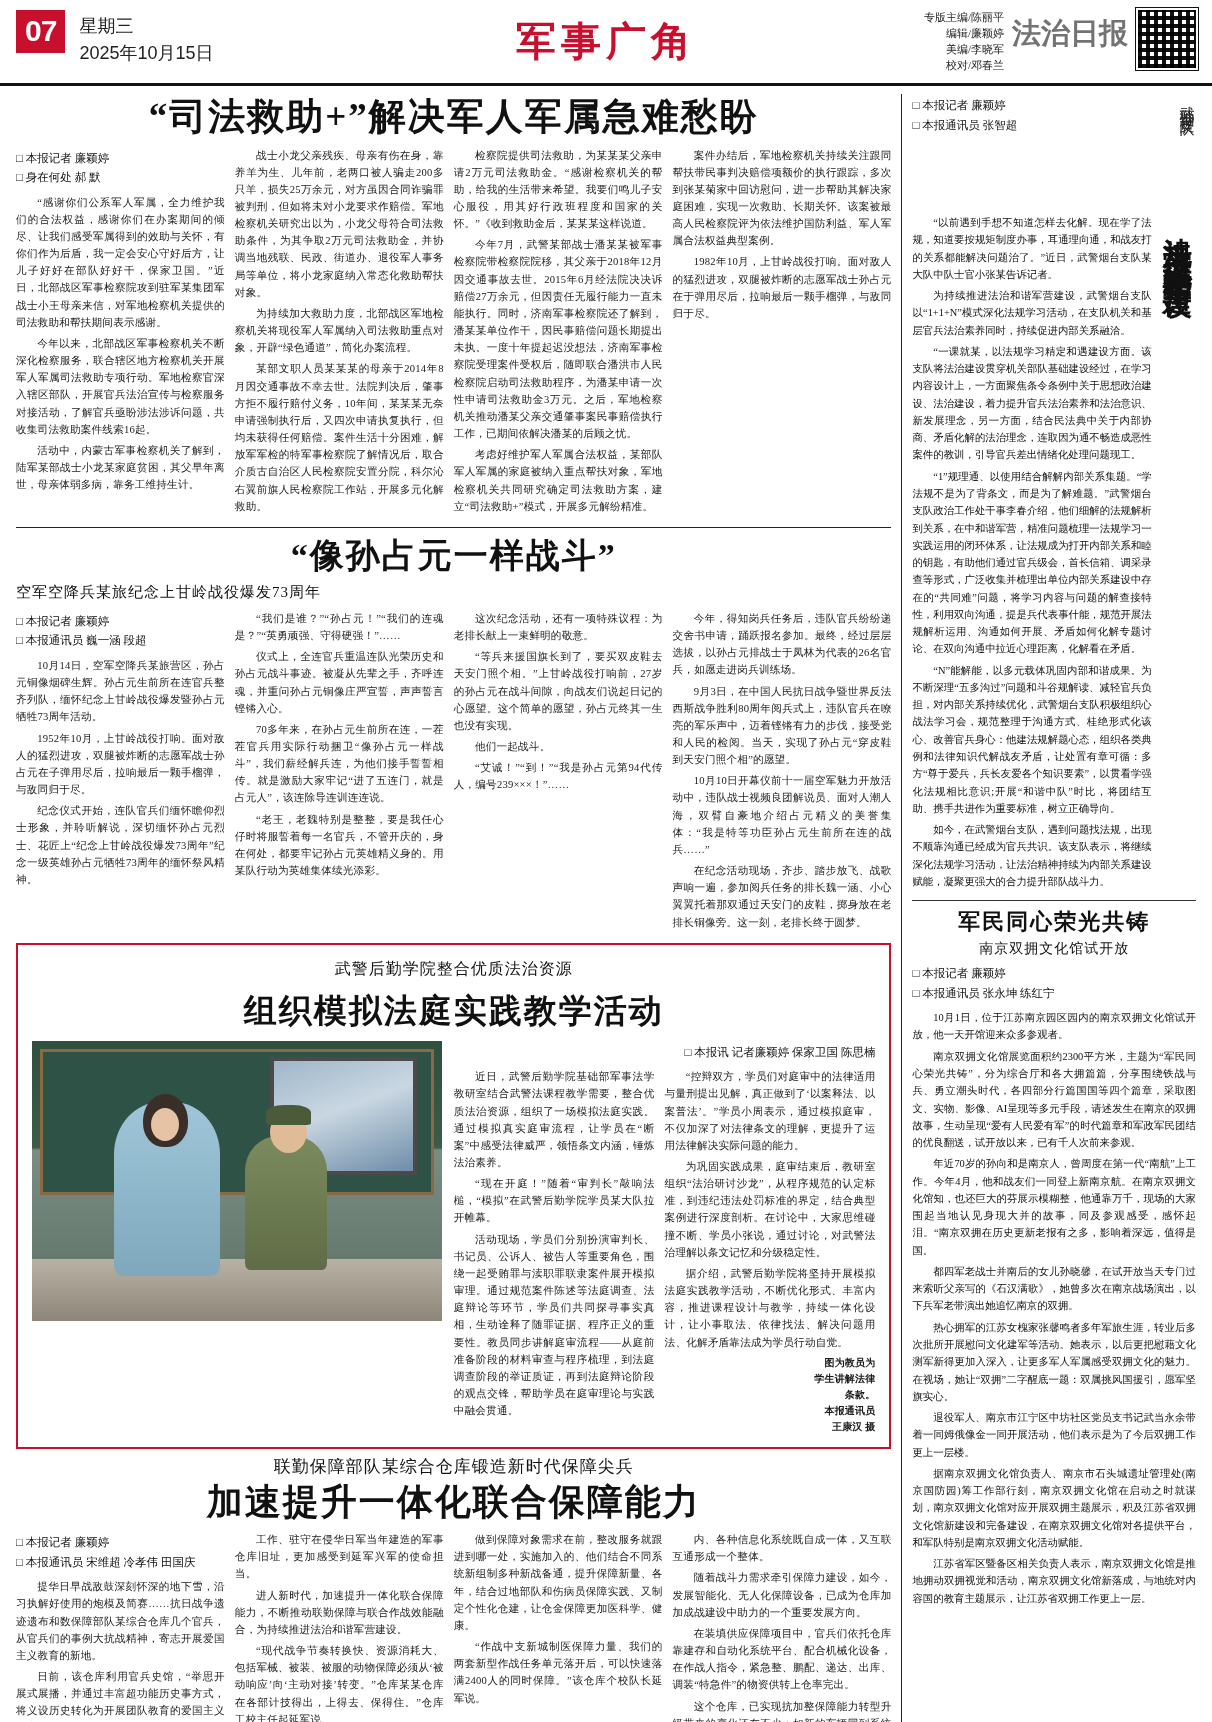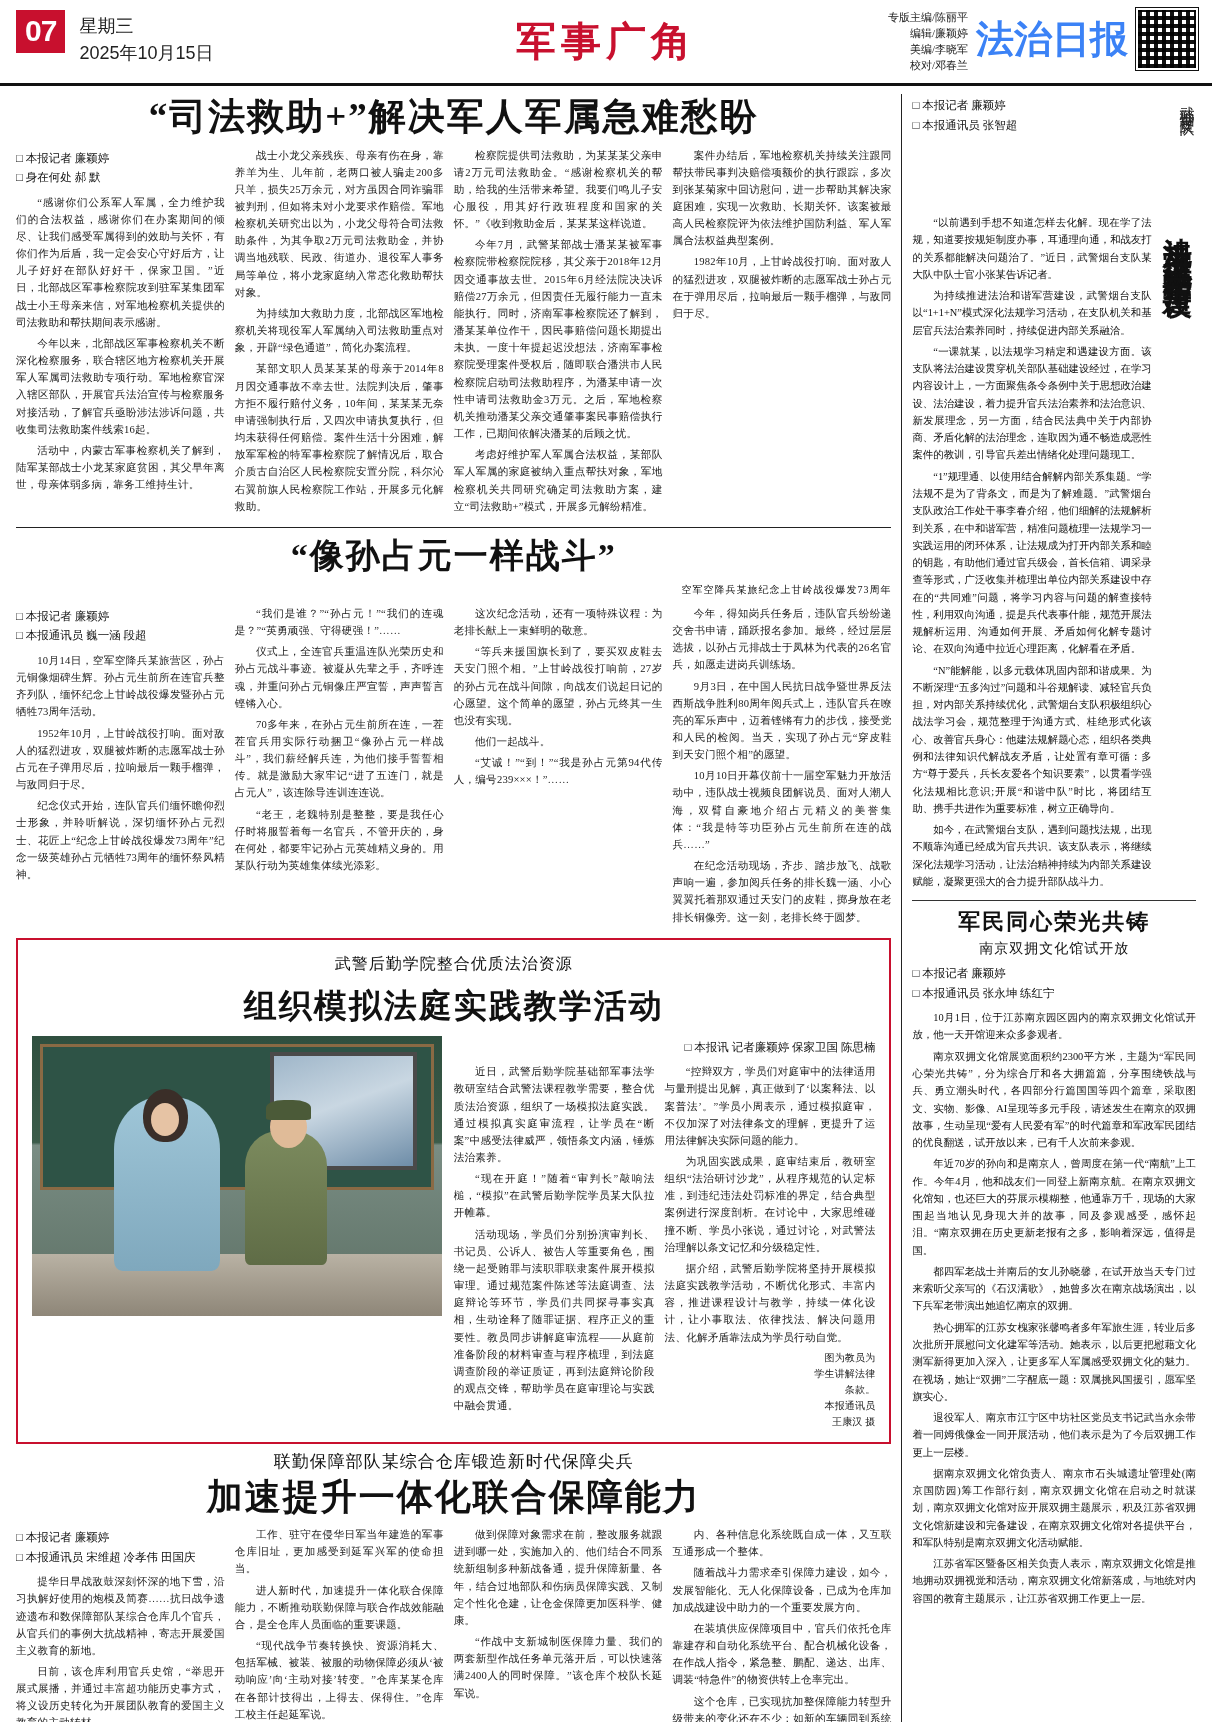--- a/index.html
+++ b/index.html
@@ -54,24 +54,24 @@
 
   .mh-right {
     position: absolute;
     right: 14px; top: 8px;
     display: flex;
     align-items: flex-start;
     gap: 8px;
   }
   .mh-credits { font-size: 11px; line-height: 1.45; text-align: right; padding-top: 2px; color: #222; }
   .mh-logo {
-    font-size: 38px;
+    font-size: 29px;
     font-weight: bold;
     letter-spacing: 0px;
-    color: #3b82f6;
+    color: #737373;
     padding-top: 6px;
     font-family: "Liberation Serif", serif;
   }
   .qr {
     width: 62px; height: 62px;
     background:
       repeating-linear-gradient(90deg,#111 0 4px,#fff 4px 8px),
       repeating-linear-gradient(0deg,#111 0 4px,#fff 4px 8px);
     background-blend-mode: multiply;
     border: 2px solid #fff;
@@ -94,22 +94,22 @@
   }
   .headline {
     text-align: center;
     font-weight: bold;
     font-size: 37px;
     letter-spacing: 2px;
     margin: 2px 0 8px 0;
     line-height: 1.15;
   }
   .subhead {
-    text-align: right;
-    font-size: 10px;
+    text-align: left;
+    font-size: 15px;
     letter-spacing: 1px;
     margin: 4px 0 8px 0;
   }
 
   .byline { font-size: 11.5px; line-height: 1.7; margin: 2px 0 6px 0; }
   .byline div::before { content: "□ "; }
   .body-text {
     font-size: 10.6px;
     line-height: 1.62;
     text-align: justify;
@@ -335,21 +335,21 @@
             <div class="row">
               <div style="width: 50%; padding-right: 10px;" class="body-text">
                 <p>近日，武警后勤学院基础部军事法学教研室结合武警法课程教学需要，整合优质法治资源，组织了一场模拟法庭实践。通过模拟真实庭审流程，让学员在“断案”中感受法律威严，领悟条文内涵，锤炼法治素养。</p>
                 <p>“现在开庭！”随着“审判长”敲响法槌，“模拟”在武警后勤学院学员某大队拉开帷幕。</p>
                 <p>活动现场，学员们分别扮演审判长、书记员、公诉人、被告人等重要角色，围绕一起受贿罪与渎职罪联隶案件展开模拟审理。通过规范案件陈述等法庭调查、法庭辩论等环节，学员们共同探寻事实真相，生动诠释了随罪证据、程序正义的重要性。教员同步讲解庭审流程——从庭前准备阶段的材料审查与程序梳理，到法庭调查阶段的举证质证，再到法庭辩论阶段的观点交锋，帮助学员在庭审理论与实践中融会贯通。</p>
               </div>
               <div style="width: 50%;" class="body-text">
                 <p>“控辩双方，学员们对庭审中的法律适用与量刑提出见解，真正做到了‘以案释法、以案普法’。”学员小周表示，通过模拟庭审，不仅加深了对法律条文的理解，更提升了运用法律解决实际问题的能力。</p>
                 <p>为巩固实践成果，庭审结束后，教研室组织“法治研讨沙龙”，从程序规范的认定标准，到违纪违法处罚标准的界定，结合典型案例进行深度剖析。在讨论中，大家思维碰撞不断、学员小张说，通过讨论，对武警法治理解以条文记忆和分级稳定性。</p>
                 <p>据介绍，武警后勤学院将坚持开展模拟法庭实践教学活动，不断优化形式、丰富内容，推进课程设计与教学，持续一体化设计，让小事取法、依律找法、解决问题用法、化解矛盾靠法成为学员行动自觉。</p>
-                <div class="cutline" style="margin-top:2px;">
+                <div class="cutline" style="margin-top:2px;font-weight:bold;">
                   <div>图为教员为</div>
                   <div>学生讲解法律</div>
                   <div>条款。</div>
                   <div>本报通讯员</div>
                   <div>王康汉  摄</div>
                 </div>
               </div>
             </div>
           </div>
         </div>
@@ -365,21 +365,21 @@
               <div>本报通讯员  宋维超 冷孝伟 田国庆</div>
             </div>
             <div class="body-text">
               <p>提华日早战敌鼓深刻怀深的地下雪，沿习执解好使用的炮模及简赛……抗日战争遗迹遗布和数保障部队某综合仓库几个官兵，从官兵们的事例大抗战精神，寄志开展爱国主义教育的新地。</p>
               <p>日前，该仓库利用官兵史馆，“举思开展式展播，并通过丰富超功能历史事方式，将义设历史转化为开展团队教育的爱国主义教育的主动转材。</p>
 
             </div>
           </div>
           <div style="width: 25%; padding-right: 10px;" class="body-text">
             <p>工作、驻守在侵华日军当年建造的军事仓库旧址，更加感受到延军兴军的使命担当。</p>
-            <p>进人新时代，加速提升一体化联合保障能力，不断推动联勤保障与联合作战效能融合，是全仓库人员面临的重要课题。</p>
+            <p>进人新时代，加速提升一体化联合保障能力，不断推动联勤保障与联合作战效能融合，为持续推进法治和谐军营建设。</p>
             <p>“现代战争节奏转换快、资源消耗大、包括军械、被装、被服的动物保障必须从‘被动响应’向‘主动对接’转变。”仓库某某仓库在各部计技得出，上得去、保得住。”仓库工校主任起延军说。</p>
 
           </div>
           <div style="width: 25%; padding-right: 10px;" class="body-text">
             <p>做到保障对象需求在前，整改服务就跟进到哪一处，实施加入的、他们结合不同系统新组制多种新战备通，提升保障新量、各年，结合过地部队和伤病员保障实践、又制定个性化仓建，让仓金保障更加医科学、健康。</p>
             <p>“作战中支新城制医保障力量、我们的两套新型作战任务单元落开后，可以快速落满2400人的同时保障。”该仓库个校队长延军说。</p>
 
           </div>
           <div style="width: 25%;" class="body-text">
             <p>内、各种信息化系统既自成一体，又互联互通形成一个整体。</p>

